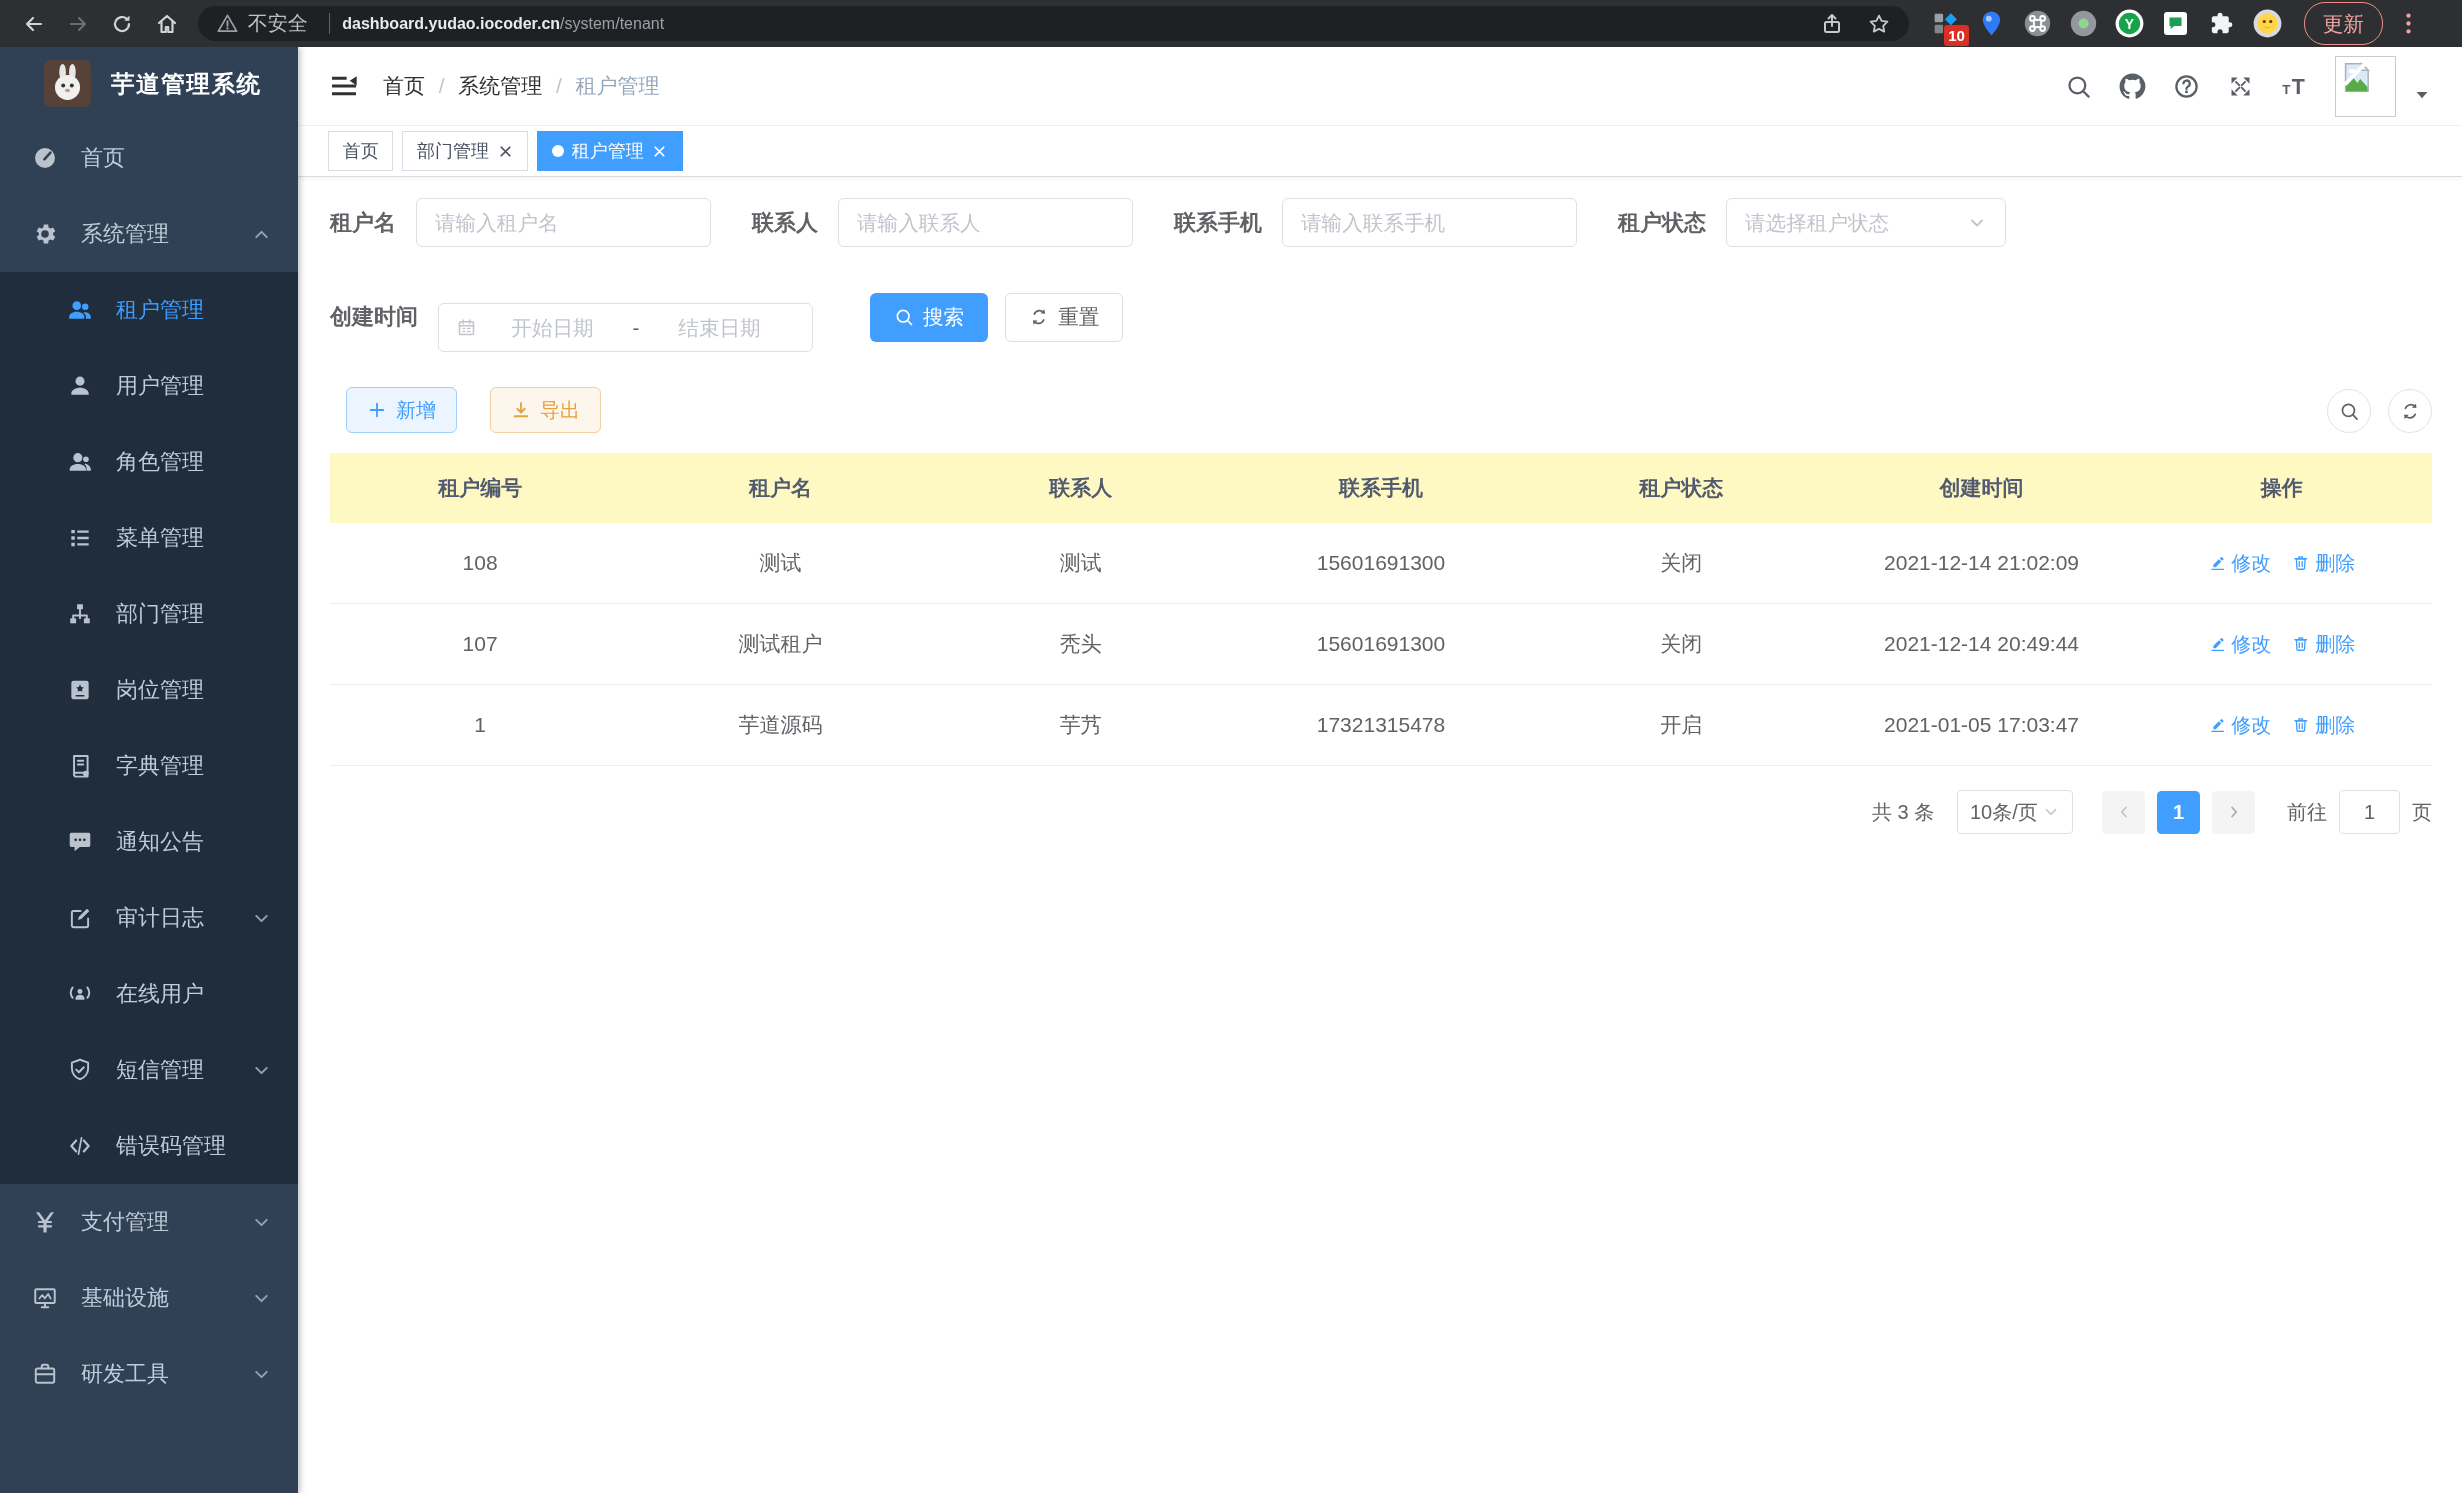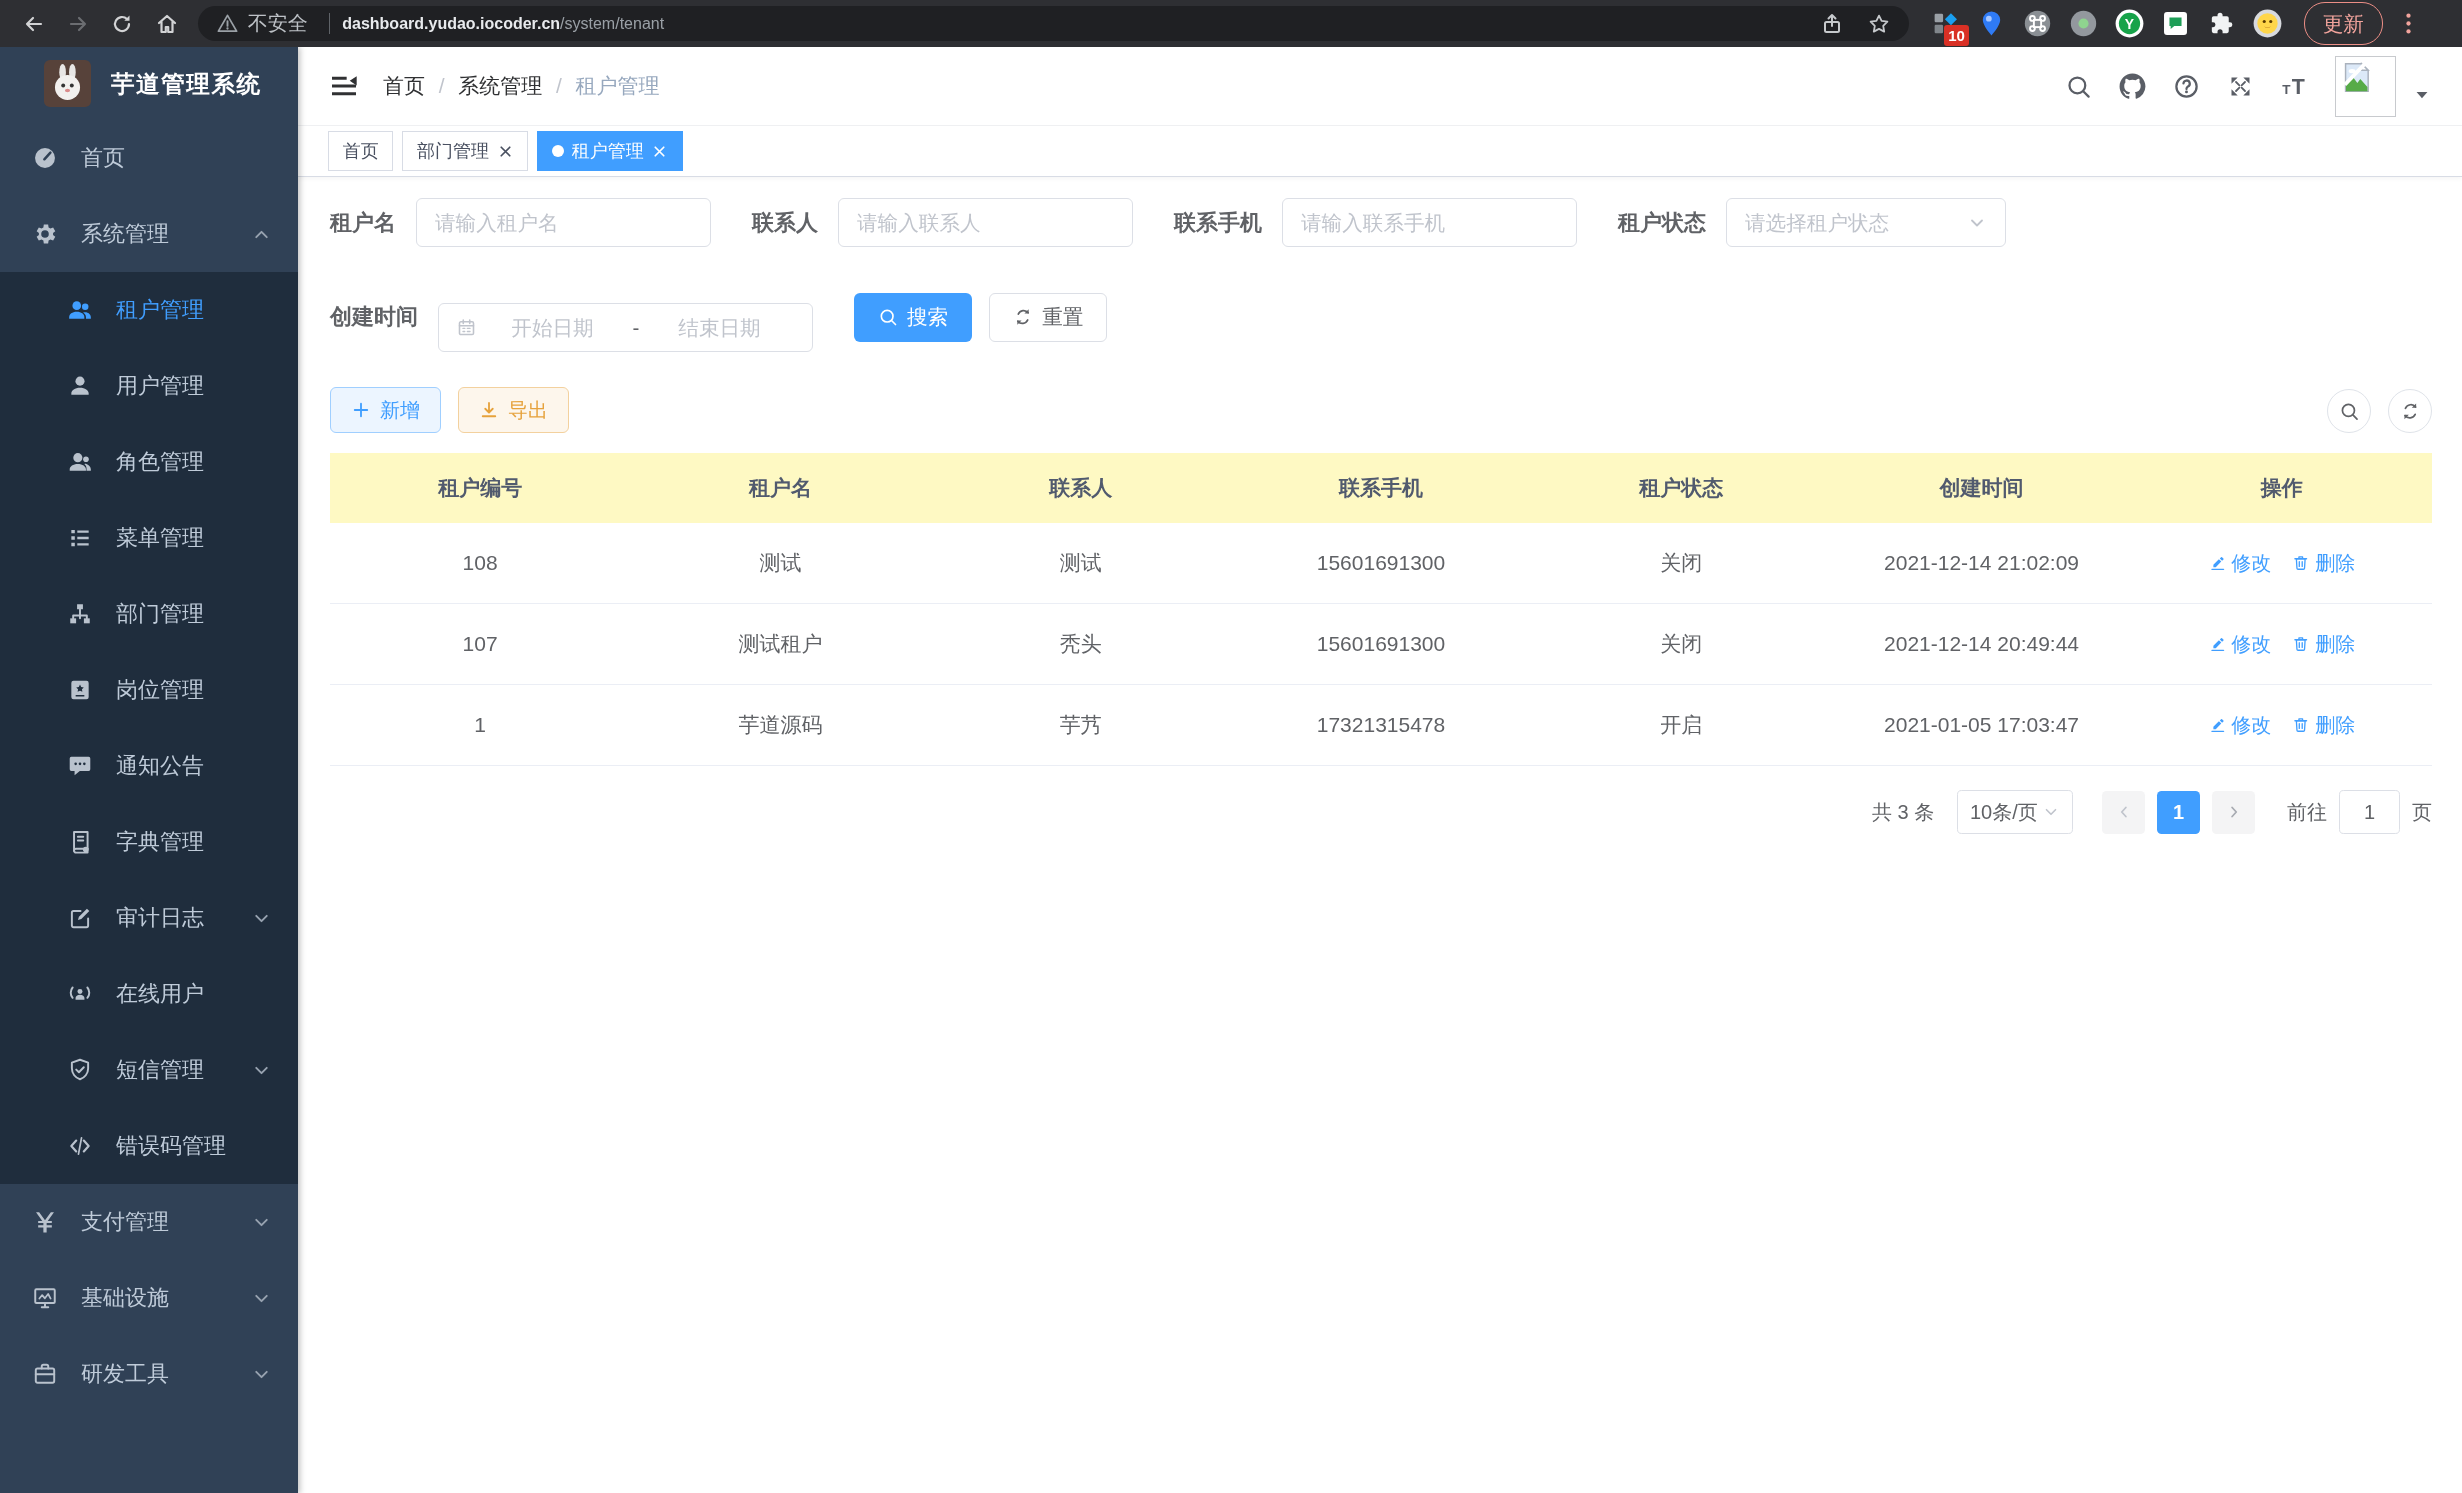--- a/index.html
+++ b/index.html
@@ -83,21 +83,21 @@
            align-items:center;justify-content:space-between;padding:0 18px;box-sizing:border-box;
            color:#c0c4cc;font-size:20.6px;background:#fff;}
   .fselect .car{width:20px;height:20px;color:#c0c4cc;}
   .fdate{width:375px;height:49px;border:1.5px solid #dcdfe6;border-radius:6px;display:flex;
          align-items:center;padding:0 17px;box-sizing:border-box;font-size:20.6px;color:#c0c4cc;
          background:#fff;margin-top:21px;}
   .fdate .cal{width:21px;height:21px;color:#c0c4cc;flex:none;}
   .fdate .ph{flex:1;text-align:center;}
   .fdate .dsep{color:#606266;padding:0 4.6px;}
   .btn{height:49px;border-radius:6px;font-size:20.6px;display:inline-flex;align-items:center;
-       gap:9px;padding:0 23px;border:1.5px solid transparent;cursor:pointer;font-family:inherit;}
+       gap:9px;padding:0 23px;border:1.5px solid transparent;cursor:pointer;font-family:inherit;margin-left:16px;}
   .btn [data-icon]{width:20px;height:20px;}
   .btn-primary{background:#409eff;color:#fff;}
   .btn-default{background:#fff;border-color:#dcdfe6;color:#606266;margin-left:17px;}
   .toolbar-row{display:flex;align-items:flex-end;gap:17px;margin-bottom:20px;}
   .btn-add{background:#ecf5ff;border-color:#a0cfff;color:#409eff;height:46px;font-size:20px;padding:0 20px;}
   .btn-export{background:#fdf6ec;border-color:#f3d19e;color:#e6a23c;height:46px;font-size:20px;padding:0 20px;}
   .tool-spacer{flex:1;}
   .circle-btn{width:44px;height:44px;border-radius:50%;border:1.5px solid #dfe3e9;background:#fff;
               display:flex;align-items:center;justify-content:center;color:#606266;box-sizing:border-box;}
   .circle-btn [data-icon]{width:20.6px;height:20.6px;}
@@ -324,35 +324,35 @@
         </div>
         <div class="menu-item">
           <span class="mi-icon"><svg viewBox="0 0 24 24">
               <rect x="4" y="3.5" width="16" height="17" rx="2" fill="currentColor"></rect>
               <path d="M12 7l1.1 2.2 2.4.4-1.7 1.7.4 2.4-2.2-1.1-2.2 1.1.4-2.4-1.7-1.7 2.4-.4zM8 16.5h8v1.6H8z" fill="#1f2d3d"></path>
             </svg></span>
           <span class="mi-label">岗位管理</span>
         </div>
         <div class="menu-item">
           <span class="mi-icon"><svg viewBox="0 0 24 24">
+              <path d="M6.5 2.8H19v15.4H8.3a1.8 1.8 0 0 0-1.8 1.8z" stroke="currentColor" fill="none" stroke-linecap="round" stroke-linejoin="round" stroke-width="1.8"></path>
+              <path d="M6.5 20a1.8 1.8 0 0 0 1.8 1.8H19v-3.6" stroke="currentColor" fill="none" stroke-linecap="round" stroke-linejoin="round" stroke-width="1.8"></path>
+              <path d="M10 7.2h5M10 10.6h5" stroke="currentColor" fill="none" stroke-linecap="round" stroke-linejoin="round" stroke-width="1.8"></path>
+              <circle cx="17.3" cy="19" r="2.6" fill="currentColor"></circle>
+            </svg></span>
+          <span class="mi-label">字典管理</span>
+        </div>
+        <div class="menu-item">
+          <span class="mi-icon"><svg viewBox="0 0 24 24">
               <path fill="currentColor" d="M4 3.5h16A1.5 1.5 0 0 1 21.5 5v10a1.5 1.5 0 0 1-1.5 1.5h-8.2L7 20.5v-4H4A1.5 1.5 0 0 1 2.5 15V5A1.5 1.5 0 0 1 4 3.5z"></path>
               <circle cx="8" cy="10" r="1.2" fill="#1f2d3d"></circle>
               <circle cx="12" cy="10" r="1.2" fill="#1f2d3d"></circle>
               <circle cx="16" cy="10" r="1.2" fill="#1f2d3d"></circle>
             </svg></span>
           <span class="mi-label">通知公告</span>
-        </div>
-        <div class="menu-item">
-          <span class="mi-icon"><svg viewBox="0 0 24 24">
-              <path d="M6.5 2.8H19v15.4H8.3a1.8 1.8 0 0 0-1.8 1.8z" stroke="currentColor" fill="none" stroke-linecap="round" stroke-linejoin="round" stroke-width="1.8"></path>
-              <path d="M6.5 20a1.8 1.8 0 0 0 1.8 1.8H19v-3.6" stroke="currentColor" fill="none" stroke-linecap="round" stroke-linejoin="round" stroke-width="1.8"></path>
-              <path d="M10 7.2h5M10 10.6h5" stroke="currentColor" fill="none" stroke-linecap="round" stroke-linejoin="round" stroke-width="1.8"></path>
-              <circle cx="17.3" cy="19" r="2.6" fill="currentColor"></circle>
-            </svg></span>
-          <span class="mi-label">字典管理</span>
         </div>
         <div class="menu-item">
           <span class="mi-icon"><svg viewBox="0 0 24 24">
               <path d="M19.5 12.5V19a1.5 1.5 0 0 1-1.5 1.5H6A1.5 1.5 0 0 1 4.5 19V7A1.5 1.5 0 0 1 6 5.5h6.5" stroke="currentColor" fill="none" stroke-linecap="round" stroke-linejoin="round" stroke-width="1.8"></path>
               <path d="M11 10.8L18.4 3.4l2.2 2.2-7.4 7.4-3.1.9z" fill="currentColor"></path>
             </svg></span>
           <span class="mi-label">审计日志</span>
           <span class="mi-arrow"><svg viewBox="0 0 24 24">
               <path d="M6 9l6 6 6-6" stroke="currentColor" fill="none" stroke-linecap="round" stroke-linejoin="round" stroke-width="2.2"></path>
             </svg></span>

